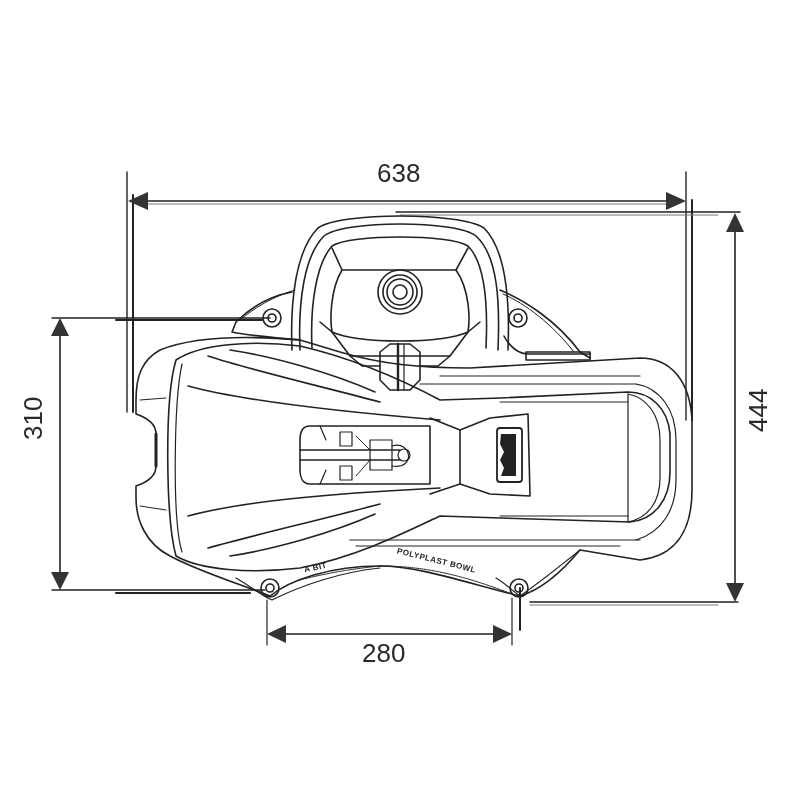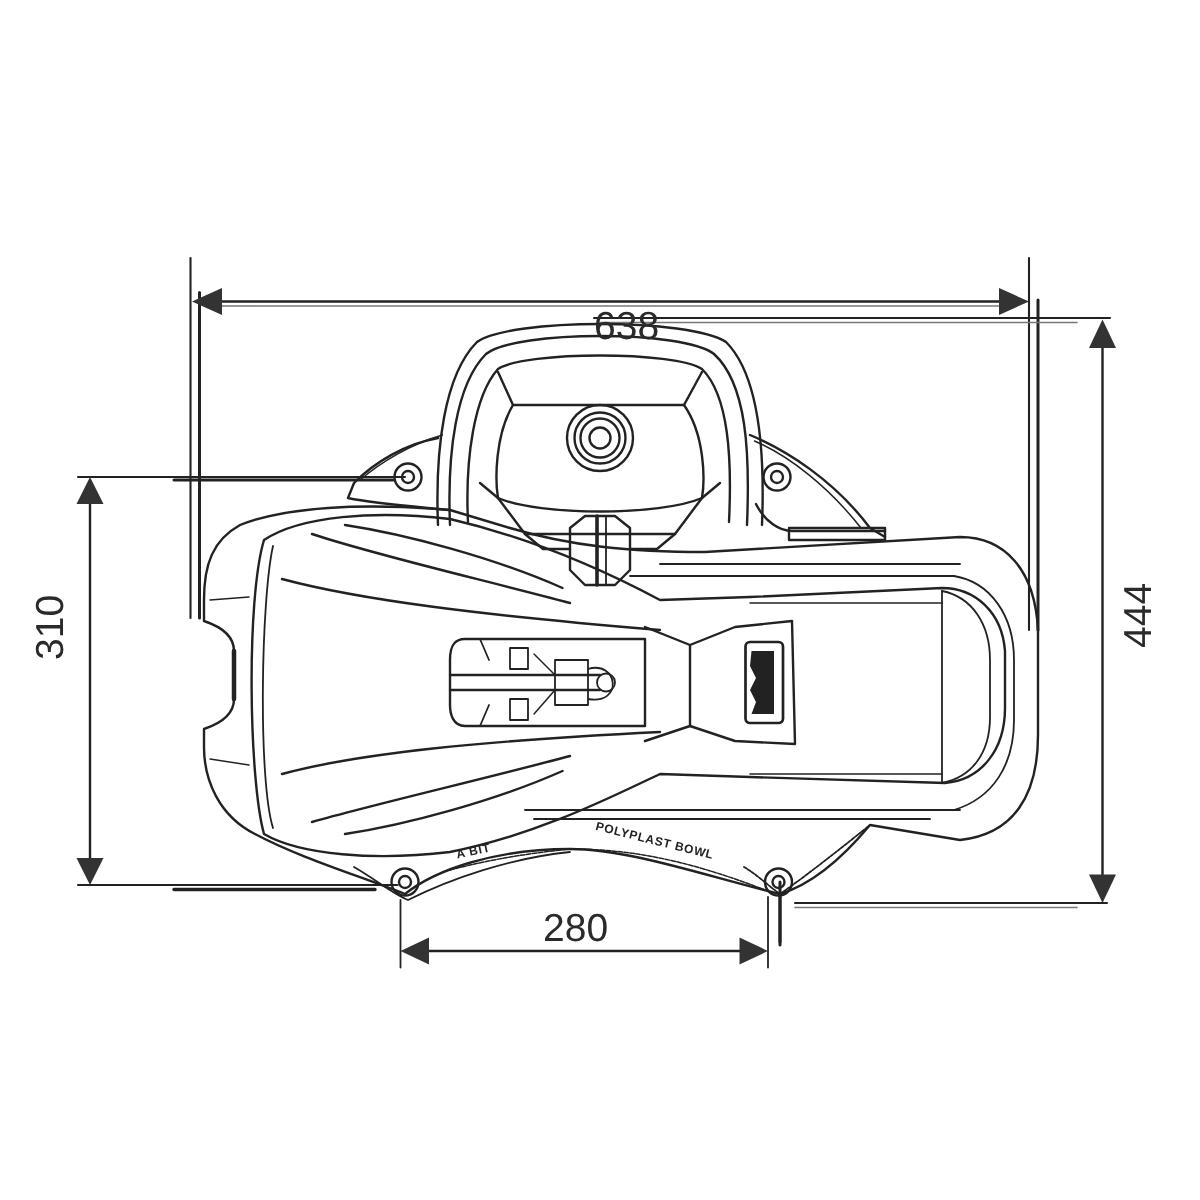--- a/index.html
+++ b/index.html
@@ -1,22 +1,22 @@
 <!DOCTYPE html>
 <html><head>
 <meta charset="utf-8">
 <style>
   html, body { margin: 0; padding: 0; background: #ffffff; }
   body { width: 800px; height: 800px; position: relative; overflow: hidden;
          font-family: "Liberation Sans", sans-serif; }
   #drawing { position: absolute; left: 0; top: 0; width: 800px; height: 800px; }
   .dim-label { position: absolute; font-family: "Liberation Sans", sans-serif;
                font-size: 26px; color: #2a2a2a; line-height: 1; }
-  #lbl-top { left: 396px; top: 160px; margin-top: 44px; }
-  #lbl-bottom { left: 362px; top: 605px; }
+  #lbl-top { left: 377px; top: 160px; }
+  #lbl-bottom { left: 362px; top: 640px; }
   #lbl-left { left: 20px; top: 440px; transform: rotate(-90deg); transform-origin: left top; }
   #lbl-right { left: 745px; top: 432px; transform: rotate(-90deg); transform-origin: left top; }
   .emb { position: absolute; font-family: "Liberation Sans", sans-serif; font-size: 8px;
          font-weight: bold; color: #222; letter-spacing: 0.5px; }
   #emb-brand { left: 396px; top: 556px; transform: rotate(14deg); }
   #emb-logo { left: 304px; top: 563px; transform: rotate(-12deg); }
 </style>
 </head>
 <body>
 

